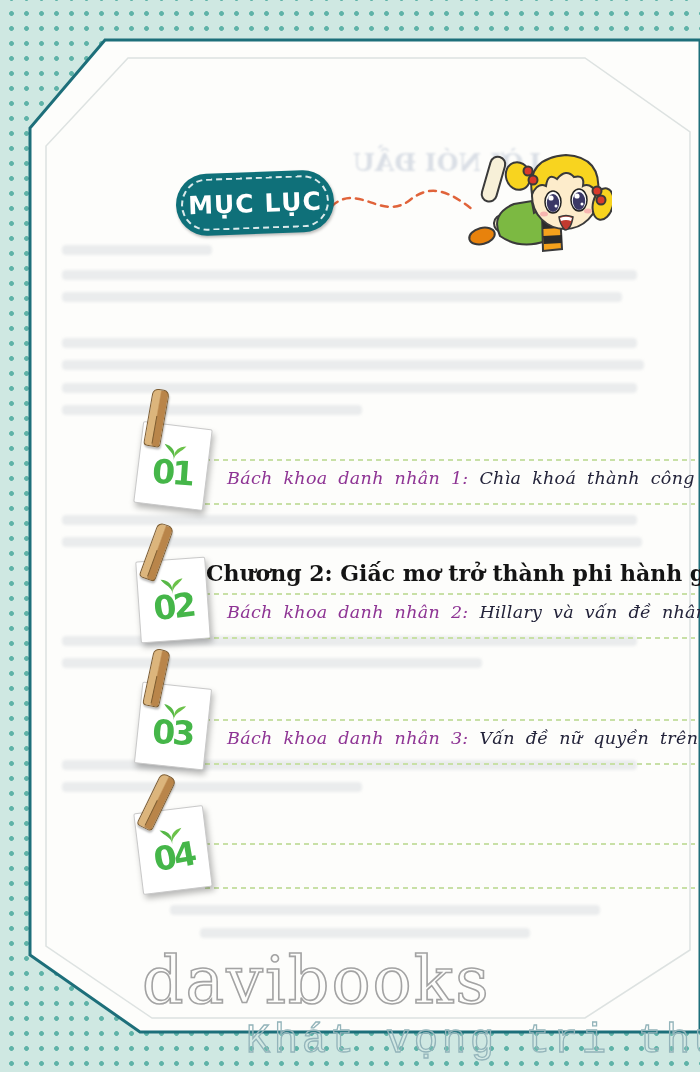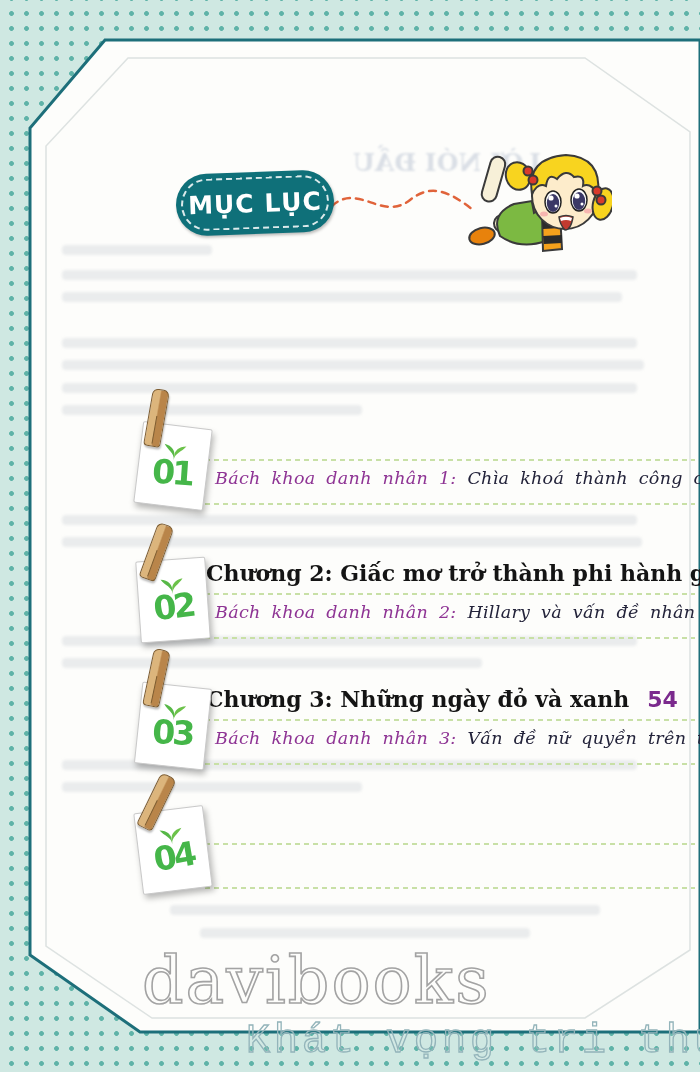--- a/index.html
+++ b/index.html
@@ -80,21 +80,21 @@
   .dash{
     position:absolute;left:205px;width:490px;height:2px;
     background:repeating-linear-gradient(to right,var(--dash-green) 0 5px,rgba(0,0,0,0) 5px 9px);
   }
   .dash.d1{top:46px;} .dash.d2{top:90px;}
   .chapter-sub-line{
     position:absolute;left:215px;top:55px;white-space:nowrap;
     font-family:"DejaVu Serif",serif;font-style:italic;font-size:17.5px;
     color:#23233a;word-spacing:5px;letter-spacing:.3px;
   }
-  .sub-prefix{color:var(--script-purple);}
+  .sub-prefix{color:var(--script-purple);margin-left:12px;}
   .sub-page{margin-left:24px;}
   
   .wm-brand{
     left:142px;top:948px;z-index:10;white-space:nowrap;
     font-family:"DejaVu Serif",serif;font-size:65px;line-height:1;letter-spacing:2px;
     color:rgba(255,255,255,.06);-webkit-text-stroke:1.6px #a3a3a3;
   }
   .wm-slogan{
     left:246px;top:1022px;z-index:10;white-space:nowrap;
     font-family:Liberation Mono, monospace;font-size:40px;line-height:1;letter-spacing:4px;
@@ -214,23 +214,20 @@
 
   <div class="chapter-row" style="top:673px;">
     <div class="pin" style="transform:rotate(12deg);"></div>
     <div class="tag-card" style="transform:rotate(6deg);">
       <svg class="sprout" width="26" height="18" viewBox="0 0 26 18">
         <path d="M13 17 C13 10 6 8 2 2 C10 3 13 8 13 12" fill="#57b847"></path>
         <path d="M13 17 C13 10 20 8 24 2 C16 3 13 8 13 12" fill="#6cc24a"></path>
       </svg>
       <div class="tag-number">03</div>
     </div>
-    <div class="chapter-title-line">
-      <span>Chương 3: Những ngày đỏ và xanh</span><span class="chapter-page">54</span>
-    </div>
     <div class="dash d1"></div>
     <div class="chapter-sub-line">
       <span class="sub-prefix">Bách khoa danh nhân 3:</span>
       <span>Vấn đề nữ quyền trên thế giới</span>
     </div>
     <div class="dash d2"></div>
   </div>
 
   <div class="chapter-row" style="top:797px;">
     <div class="pin" style="transform:rotate(26deg);"></div>

